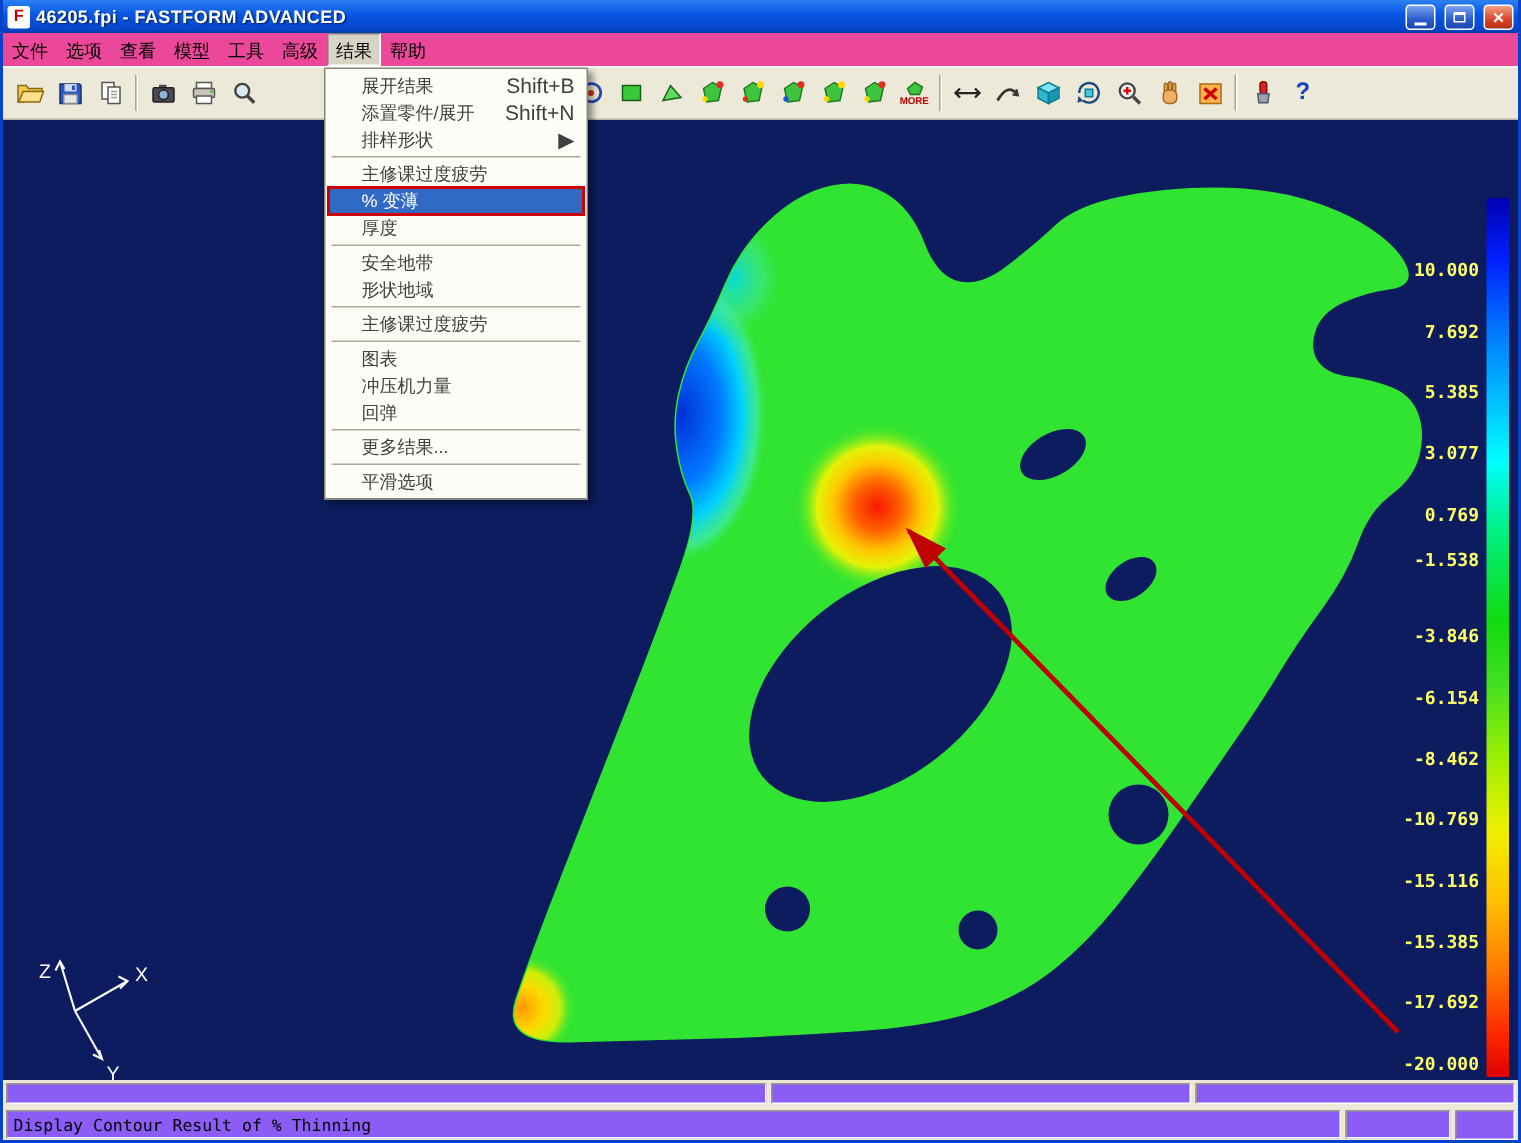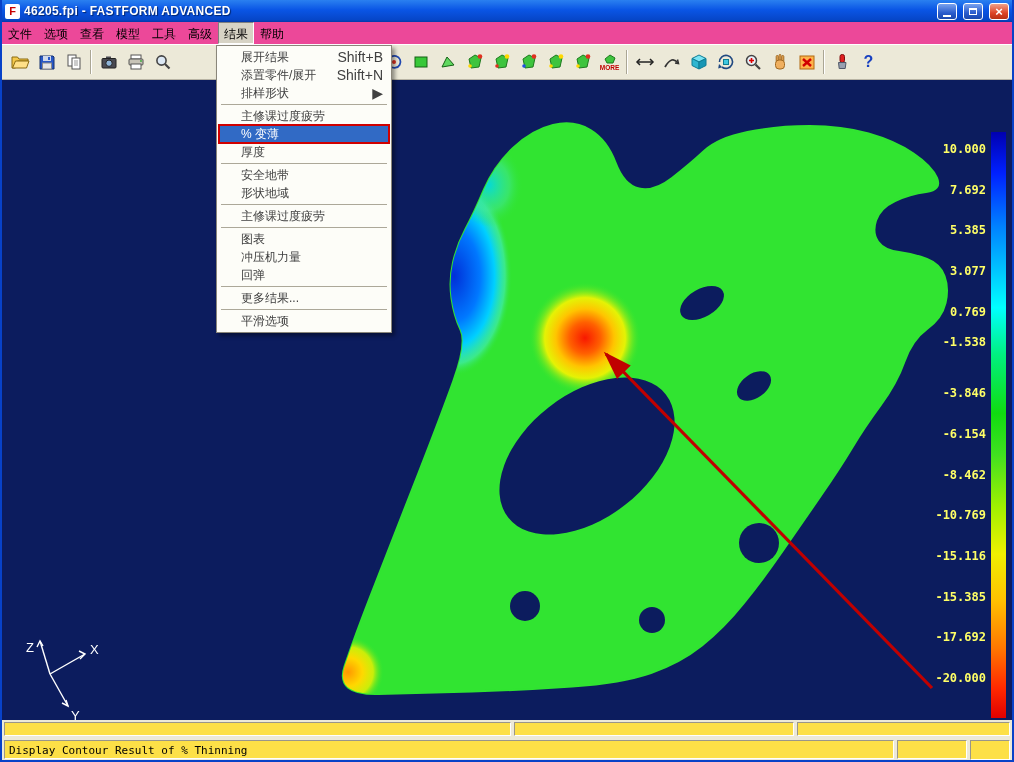--- a/index.html
+++ b/index.html
@@ -48,28 +48,28 @@
   
   .viewport { flex:1; position:relative; background:#0c1c5e; overflow:hidden; }
   svg.canvas { position:absolute; inset:0; width:100%; height:100%; display:block; }
   .legend-title { position:absolute; top:3px; right:4px; background:#f4f4ec; border:1px solid #000;
     padding:1px 5px; font-family:"DejaVu Sans Mono",monospace; font-size:12px; font-weight:bold; color:#000; z-index:10; }
   .colorbar { position:absolute; top:52px; right:6px; width:15px; height:586px; z-index:5;
     background:linear-gradient(180deg,
       #0000b0 0%, #0020ff 7%, #0080ff 16%, #00c8ff 24%, #00ffff 30%, #00f080 38%,
       #10dc10 48%, #40e020 55%, #a0f000 64%, #f0f000 72%, #ffc000 80%, #ff7800 88%,
       #ff2800 95%, #e00000 100%); }
-  .colorbar-labels { position:absolute; inset:0; z-index:6; pointer-events:none; }
+  .colorbar-labels { position:absolute; inset:0; z-index:6; pointer-events:none;margin-top:31px; }
   .cl { position:absolute; right:26px; width:80px; text-align:right;
     font-family:"DejaVu Sans Mono",monospace; font-size:12px; font-weight:bold; color:#ffff66; line-height:14px; }
 
   
   .statusA { height:18px; flex:0 0 18px; background:#ece9d8; display:flex; gap:3px; padding:2px 2px; }
   .statusB { height:22px; flex:0 0 22px; background:#ece9d8; display:flex; gap:3px; padding:2px 2px 1px 2px; }
-  .scell { border:1px solid; border-color:#9a968a #ffffff #ffffff #9a968a; background:#fde047; }
+  .scell { border:1px solid; border-color:#9a968a #ffffff #ffffff #9a968a; background:#8b5cf6; }
   .statusA .c1 { flex:1; } .statusA .c2 { width:280px; } .statusA .c3 { width:213px; }
   .statusB .c1 { flex:1; font-family:"DejaVu Sans Mono",monospace; font-size:11px; padding:3px 4px; overflow:hidden; white-space:nowrap; }
   .statusB .c2 { width:70px; }
   .statusB .c3 { width:40px; text-align:left; font-size:11px; padding-top:18px; }
   .watermark { position:absolute; right:6px; bottom:2px; z-index:70; pointer-events:none;
     font-size:17px; font-style:italic; color:rgba(218,218,228,.95);
     text-shadow:1px 1px 1px rgba(80,80,95,.55); white-space:nowrap; }
 </style>
 </head>
 <body>

